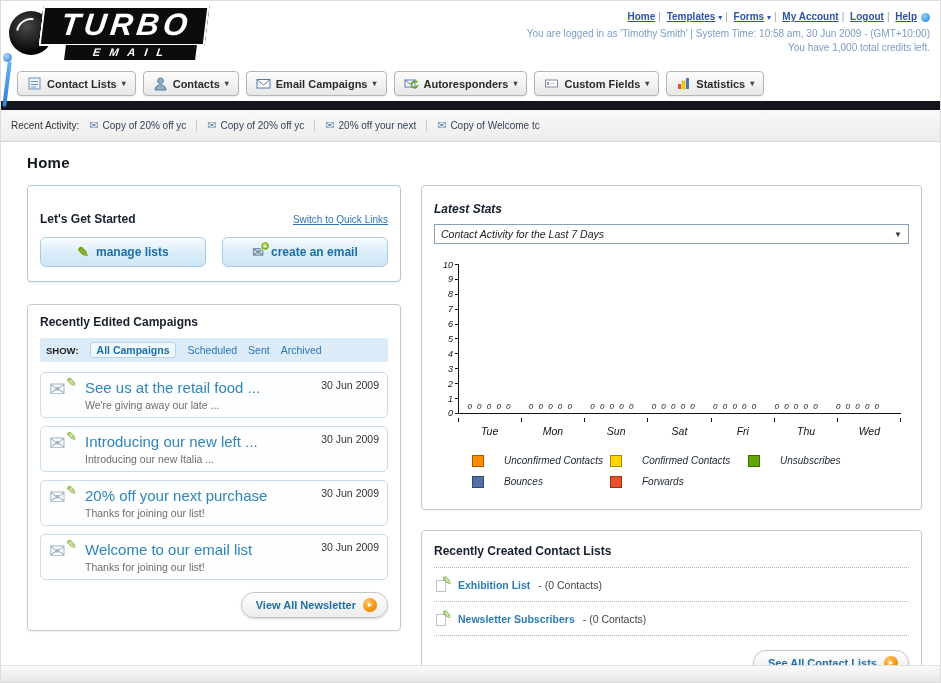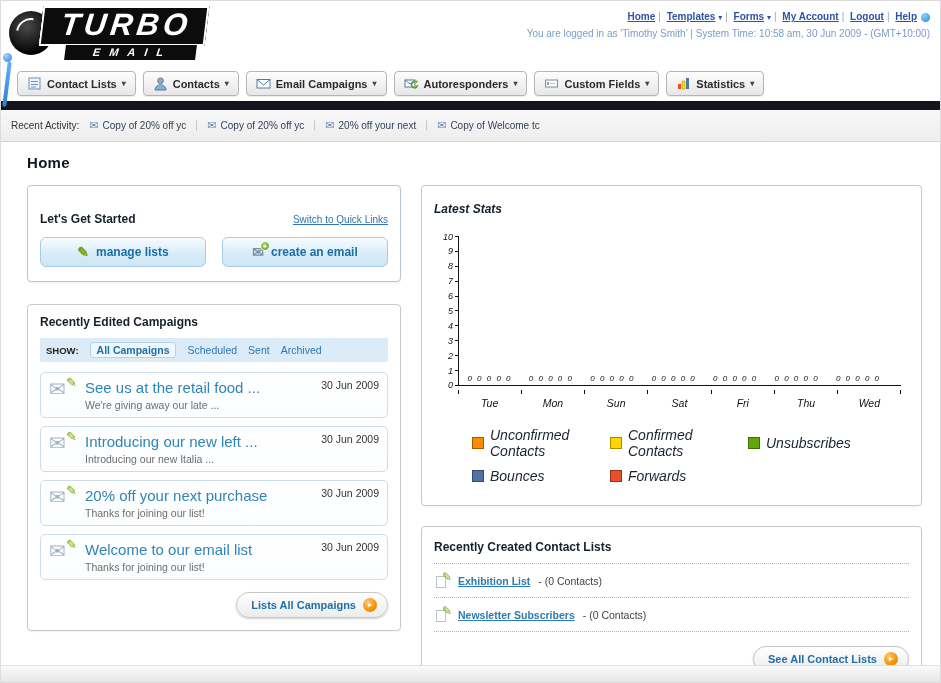--- a/index.html
+++ b/index.html
@@ -114,36 +114,36 @@
   .tickmark { width:3px; height:1px; background:#111; }
   .plot { flex:1; height:150px; border-left:1px solid #111; border-bottom:1px solid #111; position:relative; }
   .zeros-row { position:absolute; left:0; right:12px; bottom:2px; display:flex; }
   .zero-group { flex:1; text-align:center; font-size:8px; letter-spacing:1.5px; color:#111; }
   .xticks { display:flex; margin-left:20px; height:4px; }
   .xtick-cell { flex:1; border-right:1px solid #111; }
   .xtick-cell:first-child { border-left:1px solid #111; }
   .x-labels { display:flex; margin-left:20px; margin-top:3px; }
   .x-label { flex:1; text-align:center; font-size:10.5px; color:#111; }
   .legend { margin:18px 0 6px 34px; display:flex; flex-wrap:wrap; }
-  .legend-item { width:138px; display:flex; align-items:center; gap:6px; font-size:14px;
+  .legend-item { width:138px; display:flex; gap:20px; font-size:10px;
                  color:#1a2430; margin-bottom:9px; }
   .swatch { width:12px; height:12px; flex:none; border:1px solid rgba(0,0,0,.35); }
   .sw-unconfirmed { background:#ff8c00; } .sw-confirmed { background:#ffd400; }
   .sw-unsub { background:#61a807; } .sw-bounces { background:#5470a8; } .sw-forwards { background:#e8502a; }
 
   
   .cl-panel { padding:10px 12px 14px; }
   .cl-title-row { padding-bottom:8px; border-bottom:1px dotted #b5b5b5; }
   .cl-item { display:flex; align-items:center; gap:8px; padding:9px 2px; border-bottom:1px dotted #b5b5b5;
              font-size:10.5px; }
   .cl-icon { position:relative; width:14px; height:15px; flex:none; }
   .cl-icon .page-ic { position:absolute; left:0; bottom:0; width:10px; height:12px; background:#fff;
              border:1px solid #b9c4cc; }
   .cl-icon .pencil { position:absolute; right:-2px; top:-2px; font-size:12px; color:#6fa30f; }
-  .cl-link { color:#2b7bb4; font-weight:bold; text-decoration:underline; cursor:pointer; }
+  .cl-link { color:#2b7bb4; font-weight:bold; cursor:pointer; }
   .cl-meta { color:#444; }
   .see-all-row { display:flex; justify-content:flex-end; margin-top:14px; }
 
   .footer { position:absolute; left:0; right:0; bottom:0; height:17px; border-top:1px solid #e0e0e0;
             background:linear-gradient(#fafafa,#e6e6e6); }
 </style>
 </head>
 <body>
 
 <div class="page">
@@ -157,20 +157,21 @@
     <div class="top-right">
       <div class="top-links">
         <span class="tlink">Home</span><span class="sep">|</span>
         <span class="tlink">Templates</span> <span class="caret">▾</span><span class="sep">|</span>
         <span class="tlink">Forms</span> <span class="caret">▾</span><span class="sep">|</span>
         <span class="tlink">My Account</span><span class="sep">|</span>
         <span class="tlink">Logout</span><span class="sep">|</span>
         <span class="tlink">Help</span><span class="help-dot"></span>
       </div>
       <div class="login-info">You are logged in as 'Timothy Smith' | System Time: 10:58 am, 30 Jun 2009 - (GMT+10:00)</div>
+      <div class="credits">You have 1,000 total credits left.</div>
     </div>
   </div>
   <div class="blue-dot"></div>
   <div class="blue-streak"></div>
 
   <div class="main-tabs">
     <div class="tab">
       <svg width="15" height="15">
           <rect x="2" y="2" width="11" height="11" fill="#eef4fa" stroke="#6b93b8"></rect>
           <line x1="4" y1="5.5" x2="11" y2="5.5" stroke="#6b93b8"></line>
@@ -329,31 +330,35 @@
               <span class="camp-text">
                 <div class="camp-name">Welcome to our email list</div>
                 <div class="camp-sub">Thanks for joining our list!</div>
               </span>
               <span class="camp-date">30 Jun 2009</span>
             </div>
 
           </div>
           <div class="view-all-row">
             <span class="pill-btn">
-              <span>Lists All Campaigns</span>
+              <span>View All Newsletter</span>
               <span class="orange-circle"><span>►</span></span>
             </span>
           </div>
         </div>
       </div>
 
       <div class="right-col">
 
         <div class="panel stats-panel">
           <div class="panel-title">Latest Stats</div>
+          <div class="stats-select">
+            <span>Contact Activity for the Last 7 Days</span>
+            <span class="select-arrow">▼</span>
+          </div>
 
           <div class="chart-wrap">
             <div class="chart">
               <div class="y-axis">
                 <div class="ytick">
                     <span>10</span>
                     <i class="tickmark"></i>
                   </div>
                 <div class="ytick">
                     <span>9</span>

